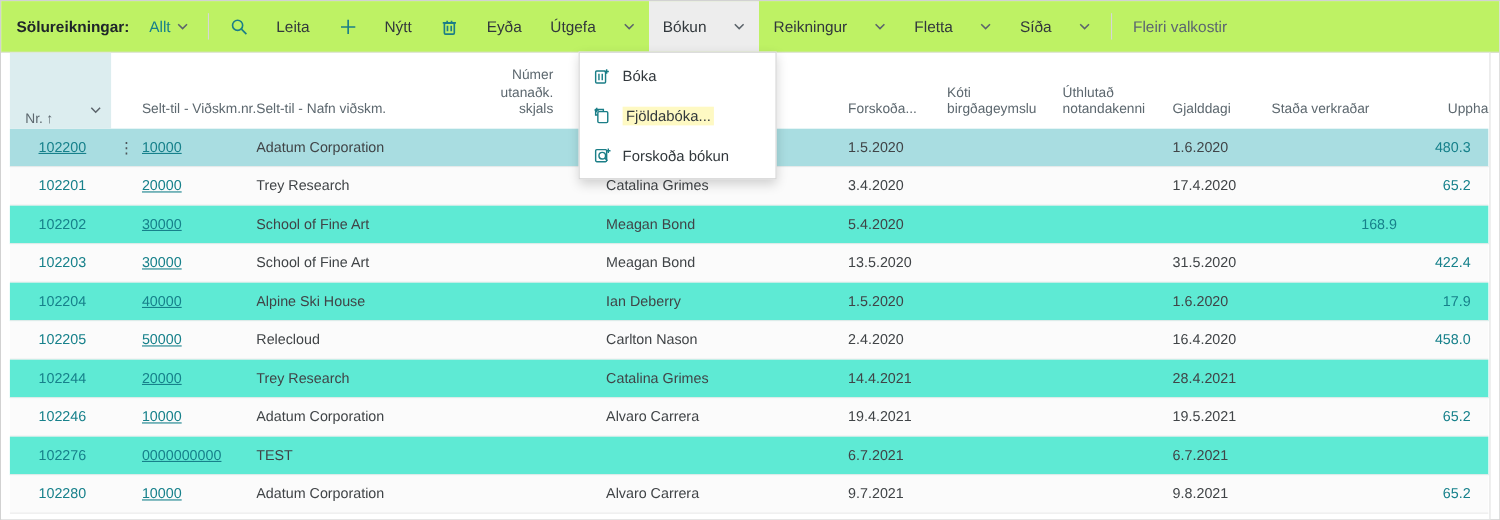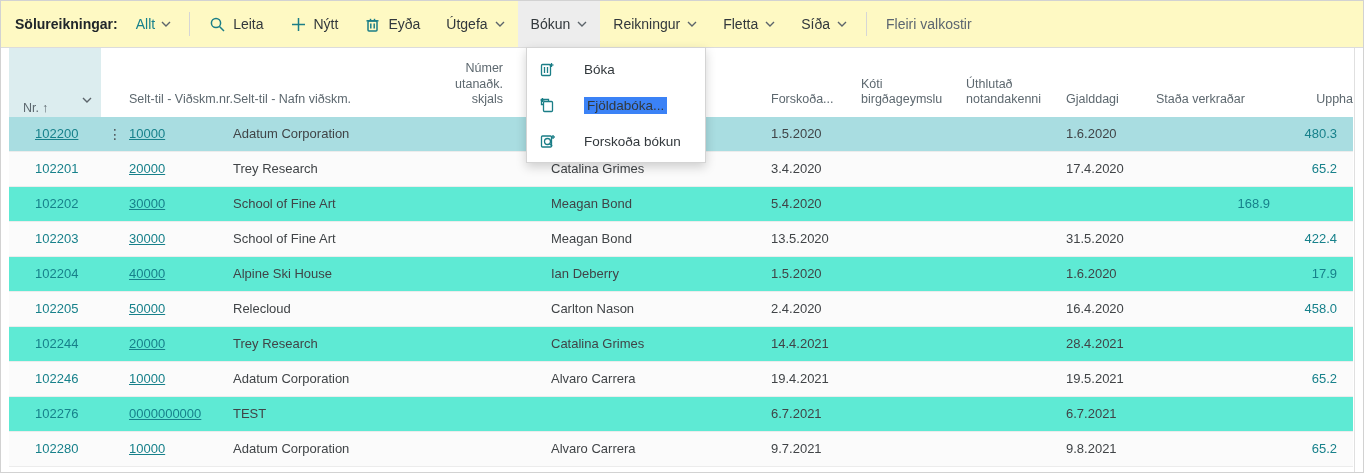--- a/index.html
+++ b/index.html
@@ -1,24 +1,24 @@
 <!DOCTYPE html>
 <html><head>
 <meta charset="utf-8">
 <style>
   html,body{margin:0;padding:0;background:#fff;}
   body{font-family:"Liberation Sans","DejaVu Sans",sans-serif;}
   .app{position:relative;width:1362px;height:471px;border:1px solid #d2d2d2;background:#fff;overflow:hidden;}
 
   
-  .toolbar{height:46px;display:flex;align-items:stretch;border-bottom:1px solid #dcdcdc;background:#fef9c3;font-size:14px;color:#32383c;}
+  .toolbar{height:46px;display:flex;align-items:stretch;border-bottom:1px solid #dcdcdc;background:#bef264;font-size:14px;color:#32383c;}
   .tb-title{display:flex;align-items:center;font-weight:700;color:#20262a;padding-left:14px;}
   .tb-filter{display:flex;align-items:center;gap:6px;color:#17818b;padding:0 12px 0 18px;cursor:pointer;}
   .vdiv{width:1px;background:#d6d6d6;margin:11px 6px;}
-  .tb-item{display:flex;align-items:center;gap:7px;padding:0 13px;cursor:pointer;white-space:nowrap;}
+  .tb-item{display:flex;align-items:center;gap:25px;padding:0 13px;cursor:pointer;white-space:nowrap;}
   .tb-item.active{background:#ededed;}
   .tb-item .lbl{color:#32383c;}
   .tb-item.more .lbl{color:#5c6670;}
   .chev{width:10px;height:10px;flex:0 0 auto;}
   .chev polyline{fill:none;stroke:#5c646b;stroke-width:1.4;}
   .tico{width:17px;height:17px;flex:0 0 auto;}
   .tico *{fill:none;stroke:#1b7e87;stroke-width:1.5;}
 
   
   .gwrap{position:relative;width:1353px;border-right:1px solid #e0e0e0;min-height:425px;background:#fff;}
@@ -37,21 +37,21 @@
   .row.sel .c-no{text-decoration:underline;}
   .c-dots{text-align:center;color:#4d5458;font-size:14px;}
   .row.sel .c-dots::after{content:"\22EE";}
   .c-custno{color:#17818b;text-decoration:underline;}
   .c-contact{padding-left:48px;}
   .c-extdoc{text-align:right;}
   .c-amt{text-align:right;color:#17818b;padding-right:16px;}
 
   
   .menu{position:absolute;left:525px;top:46px;width:178px;background:#fff;border:1px solid #d4d4d4;box-shadow:0 4px 10px rgba(0,0,0,.18);padding:3px 0;z-index:10;}
-  .mi{display:flex;align-items:center;gap:28px;height:36px;padding:0 12px;cursor:pointer;font-size:13.5px;color:#32383c;}
+  .mi{display:flex;align-items:center;gap:10px;height:36px;padding:0 12px;cursor:pointer;font-size:13.5px;color:#32383c;}
   .mico{width:17px;height:17px;flex:0 0 auto;}
   .mico *{fill:none;stroke:#1b7e87;stroke-width:1.3;}
   .mi-label{white-space:nowrap;}
   .mi-label.hl{padding:1px 3px;}
 </style>
 </head>
 <body>
 
 <div class="app">
 
@@ -310,21 +310,21 @@
       </svg>
       <span class="mi-label">Bóka</span>
     </div>
     <div class="mi">
       <svg class="mico" viewBox="0 0 17 17">
         <rect x="4.5" y="4.5" width="9" height="10" rx="1"></rect>
           <polyline points="4.5,7.5 2.5,7.5 2.5,2.5 9.5,2.5 9.5,4.5"></polyline>
           <line x1="3.5" y1="1" x2="3.5" y2="5"></line>
           <line x1="1.5" y1="3" x2="5.5" y2="3"></line>
       </svg>
-      <span class="mi-label hl" style="background: #3b82f6;">Fjöldabóka...</span>
+      <span class="mi-label hl" style="background: #fef9c3;">Fjöldabóka...</span>
     </div>
     <div class="mi">
       <svg class="mico" viewBox="0 0 17 17">
         <rect x="2.5" y="3" width="10" height="11" rx="1"></rect>
           <circle cx="8.5" cy="8.5" r="3"></circle>
           <line x1="10.7" y1="10.7" x2="13.2" y2="13.2"></line>
           <line x1="14" y1="2" x2="14" y2="6"></line>
           <line x1="12" y1="4" x2="16" y2="4"></line>
       </svg>
       <span class="mi-label">Forskoða bókun</span>

